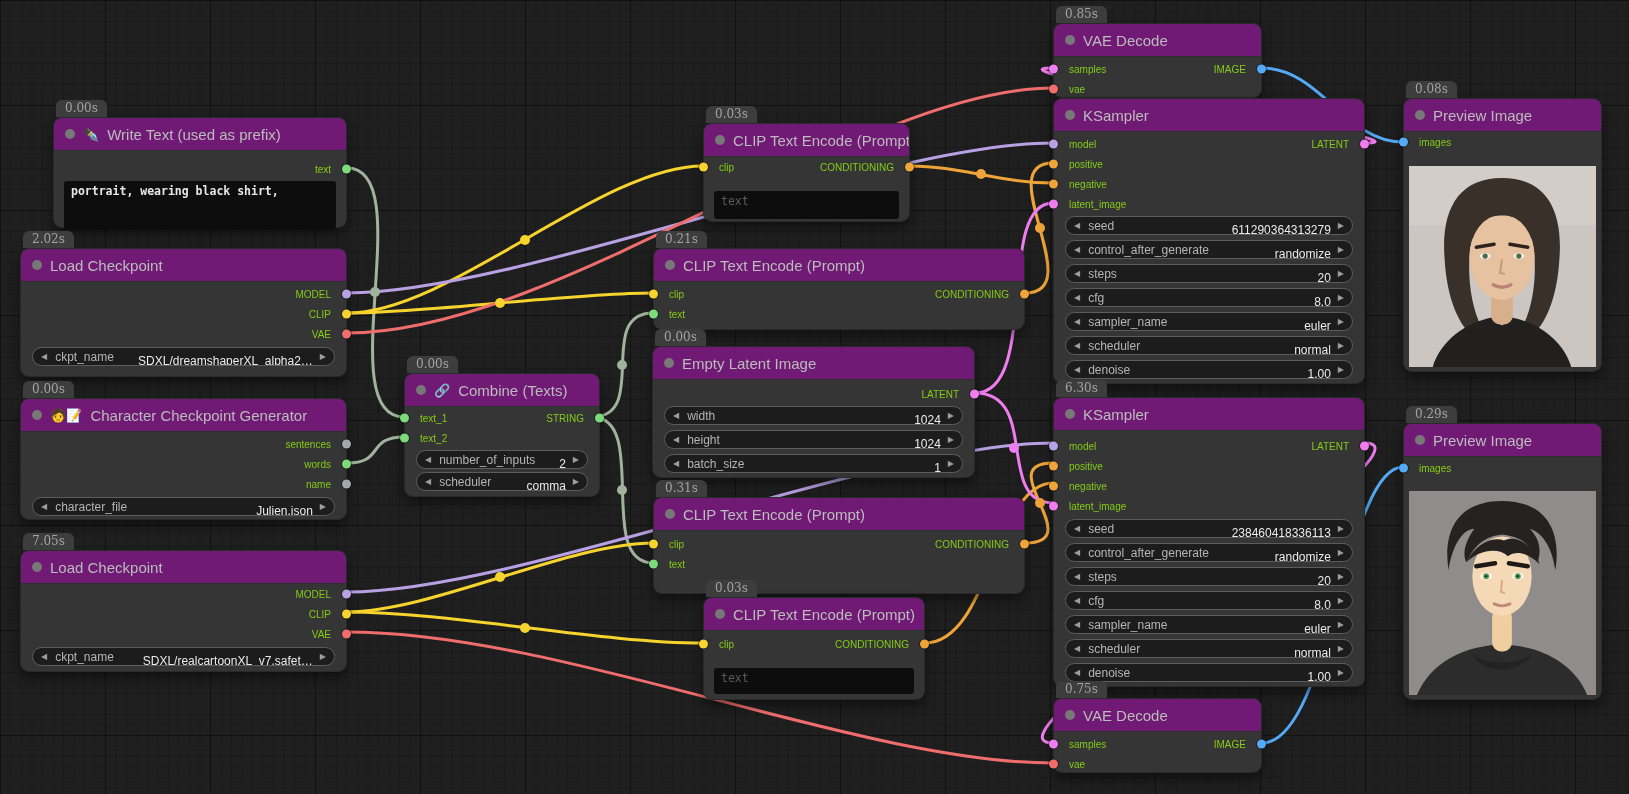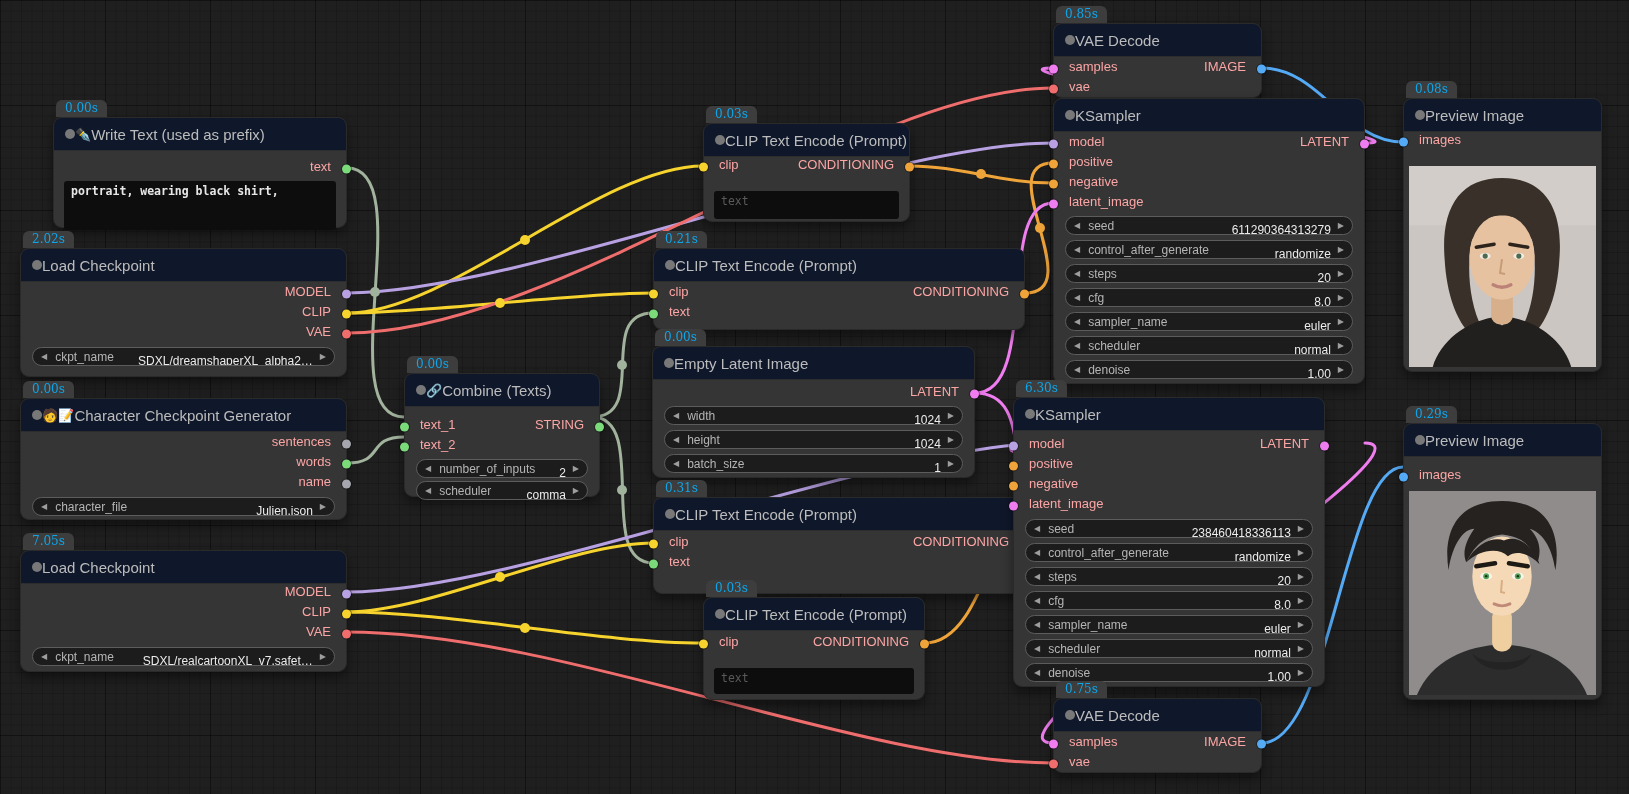--- a/index.html
+++ b/index.html
@@ -10,49 +10,49 @@
     background-image:
       linear-gradient(to right, rgba(0,0,0,.30) 1px, transparent 1px),
       linear-gradient(to bottom, rgba(0,0,0,.30) 1px, transparent 1px),
       linear-gradient(to right, rgba(0,0,0,.16) 1px, transparent 1px),
       linear-gradient(to bottom, rgba(0,0,0,.16) 1px, transparent 1px);
     background-size:105px 105px,105px 105px,10.5px 10.5px,10.5px 10.5px;}
   #wires{position:absolute;left:0;top:0;z-index:1}
   #wires path{fill:none;stroke-width:3;stroke-linecap:round}
   .node{position:absolute;background:#353535;border:1px solid #2a2a2a;border-radius:9px;
     box-shadow:0 6px 12px rgba(0,0,0,.45);z-index:2;box-sizing:border-box}
-  .title{height:33px;display:flex;align-items:center;padding:0 11px;background:#0f172a;
+  .title{height:33px;display:flex;align-items:center;gap:8px;padding:0 11px;background:#701a75;
     border-radius:8px 8px 0 0;border-bottom:1px solid #2d2d2d;font-size:15px;color:#bcbcbc;
     white-space:nowrap;overflow:hidden;box-sizing:border-box}
   .cdot{width:10px;height:10px;border-radius:50%;background:#787878;flex:none}
   .nicon{font-size:13px;flex:none}
   .badge{position:absolute;top:-18px;left:2px;background:#3d3d3d;border-radius:6px 6px 0 0;
-    padding:1px 9px 2px;font:12px "DejaVu Serif",serif;color:#0ea5e9;z-index:2}
-  .row{position:relative;height:20px;display:flex;padding:0 15px;
-    font-size:13px;color:#fca5a5;white-space:nowrap}
+    padding:1px 9px 2px;font:12px "DejaVu Serif",serif;color:#a3a3a3;z-index:2}
+  .row{position:relative;height:20px;display:flex;align-items:center;padding:0 15px;
+    font-size:10px;color:#84cc16;white-space:nowrap}
   .row.end{justify-content:flex-end}
   .sp{flex:1}
   .pin{position:absolute;top:50%;width:9px;height:9px;border-radius:50%;
     transform:translateY(-50%);z-index:3;box-shadow:0 0 0 1px rgba(0,0,0,.35)}
   .pin.in{left:-5px}.pin.out{right:-5px}
   .c-green{background:#7bdb7b}.c-yellow{background:#f6d32d}.c-purple{background:#b8a1e3}
   .c-red{background:#f06d6d}.c-pink{background:#f07df0}.c-orange{background:#efa43a}
   .c-blue{background:#55aaf5}.c-gray{background:#a5a5ad}
   .widget{height:19px;margin:0 11px;display:flex;align-items:center;background:#1c1c1c;
     border:1px solid #5c5c5c;border-radius:10px;padding:0 8px;font-size:12px;color:#b5b5b5;
     box-sizing:border-box;white-space:nowrap;overflow:hidden}
   .widget .val{margin-left:auto;color:#ececec;padding:8px 7px 0 8px}
   .arr{font-size:8px;color:#9d9d9d;line-height:1;flex:none}
   .arr.l{margin-right:8px}
   .ta{margin:0 10px;background:#0d0d0d;border-radius:3px;padding:3px 7px;
     font:bold 11.5px "DejaVu Sans Mono",monospace;color:#e6e6e6;box-sizing:border-box;overflow:hidden}
   .ta.ph{color:#5a5a5a;font-weight:normal}
   .imgbox{position:absolute;left:5px;right:5px;bottom:4px;overflow:hidden;background:#888}
   .imgbox svg{display:block;width:100%;height:100%}
-  .mt1{margin-top:10px}.mt2{margin-top:2px}.mt3{margin-top:3px}.mt4{margin-top:4px}
+  .mt1{margin-top:1px}.mt2{margin-top:2px}.mt3{margin-top:3px}.mt4{margin-top:4px}
   .mt5{margin-top:5px}.mt8{margin-top:8px}.mt14{margin-top:14px}
 </style>
 </head>
 <body>
 
 <div id="canvas">
 
 <svg id="wires" width="1629" height="794">
 
   <path stroke="#a2b39d" d="M347,168 C420,168 330,417 404,417"></path>
@@ -402,21 +402,21 @@
         <span class="arr">▶</span>
       </div>
   <div class="widget mt5">
         <span class="arr l">◀</span>
         <span>denoise</span>
         <span class="val">1.00</span>
         <span class="arr">▶</span>
       </div>
 </div>
 
-<div class="node" style="left:1013px;top:397px;width:312px;height:290px">
+<div class="node" style="left:1053px;top:397px;width:312px;height:290px">
   <div class="badge">6.30s</div>
   <div class="title">
     <span class="cdot"></span>
     <span>KSampler</span>
   </div>
   <div class="row mt5">
         <span class="pin in c-purple"></span>
         <span>model</span>
         <span class="sp"></span>
         <span>LATENT</span>

